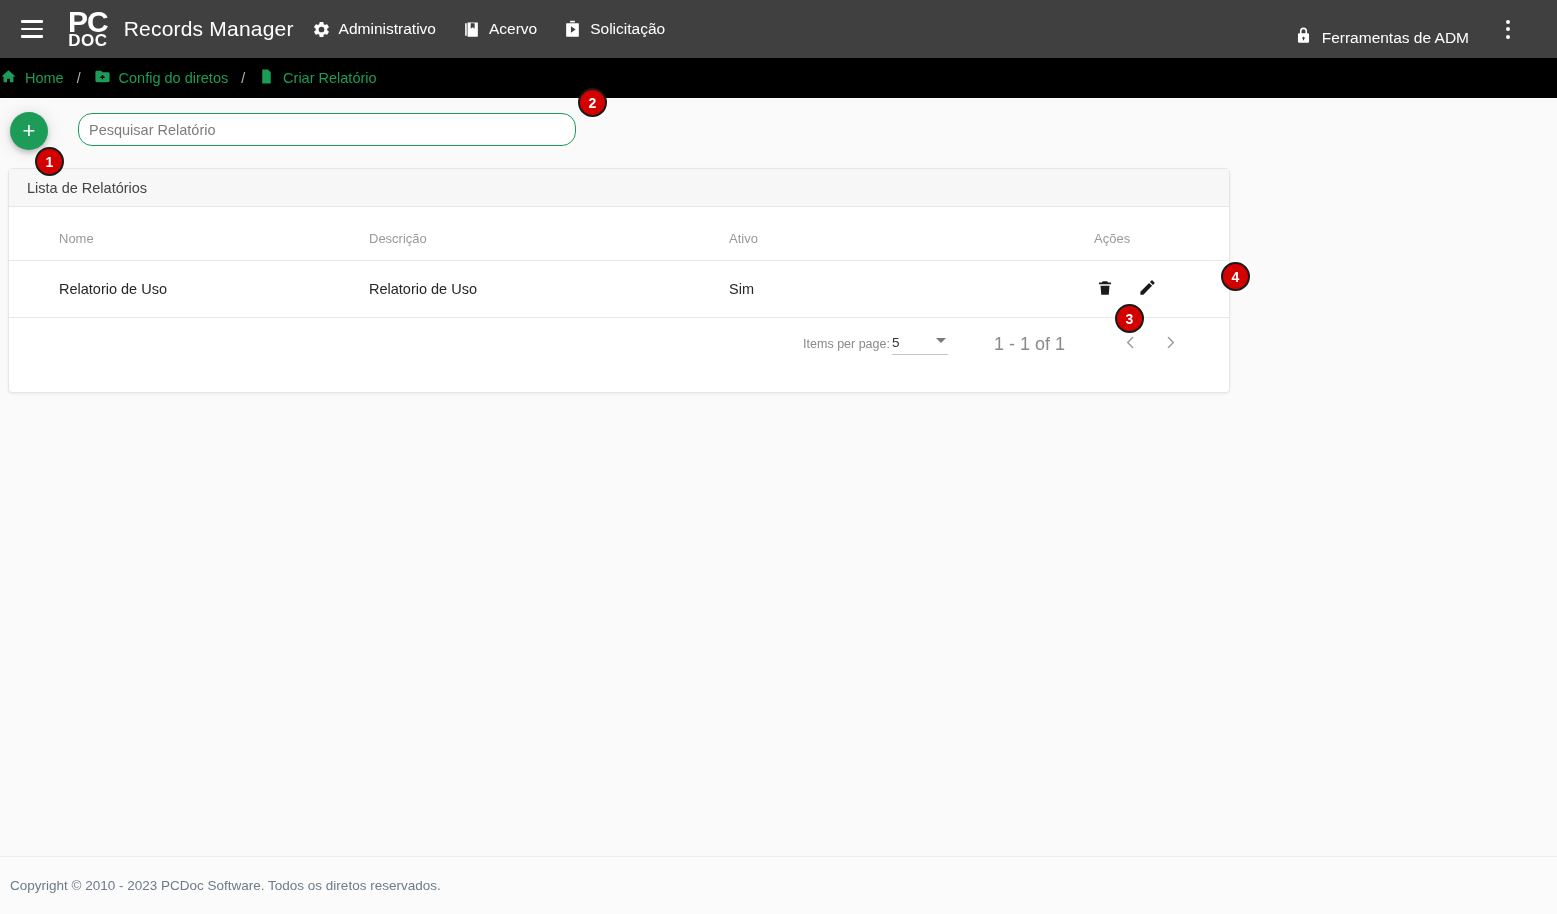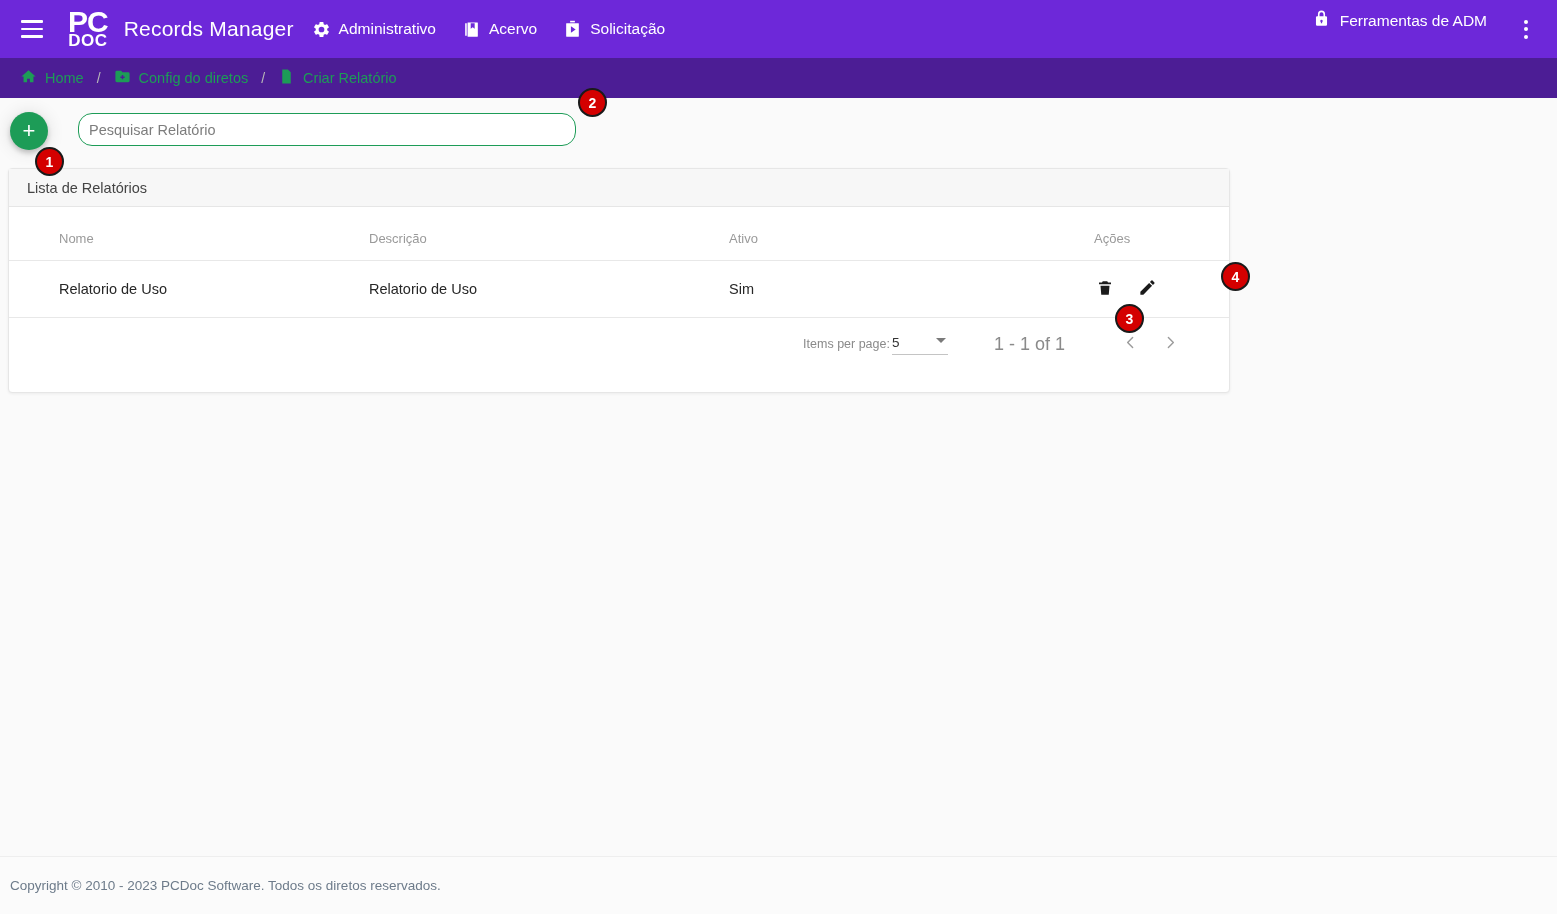--- a/index.html
+++ b/index.html
@@ -10,21 +10,21 @@
     overflow: hidden;
     background: #fafafa;
     font-family: "Liberation Sans", sans-serif;
   }
 
   
   .app-header {
     position: absolute;
     top: 0; left: 0;
     width: 1557px; height: 58px;
-    background: #6d28d9;
+    background: #404040;
     display: flex;
     align-items: center;
     color: #ffffff;
   }
   .hamburger {
     width: 44px; height: 44px;
     margin-left: 10px;
     display: flex; flex-direction: column;
     align-items: center; justify-content: center;
     gap: 5px;
@@ -64,22 +64,22 @@
     gap: 8px;
     margin-right: 26px;
     font-size: 15.5px;
     color: #ffffff;
     cursor: pointer;
     white-space: nowrap;
   }
   .nav-item svg { display: block; }
   .header-right {
     margin-left: auto;
-    display: flex; align-items: flex-start;
-    padding-right: 14px;
+    display: flex; align-items: flex-end;
+    padding-right: 32px;
   }
   .adm-tools {
     display: flex; align-items: center;
     gap: 9px;
     font-size: 15.5px;
     color: #ffffff;
     cursor: pointer;
     white-space: nowrap;
   }
   .kebab {
@@ -96,22 +96,22 @@
     border-radius: 50%;
     background: #ffffff;
   }
 
   
   .breadcrumb {
     position: absolute;
     top: 58px; left: 0;
     width: 1557px; height: 40px;
     display: flex; align-items: center;
-    padding-left: 20px;
-    background: #4c1d95;
+    padding-left: 0;
+    background: #000000;
   }
   .crumb {
     display: flex; align-items: center;
     gap: 8px;
     font-size: 14.5px;
     color: #1d9c57;
     cursor: pointer;
     white-space: nowrap;
   }
   .crumb-sep {

